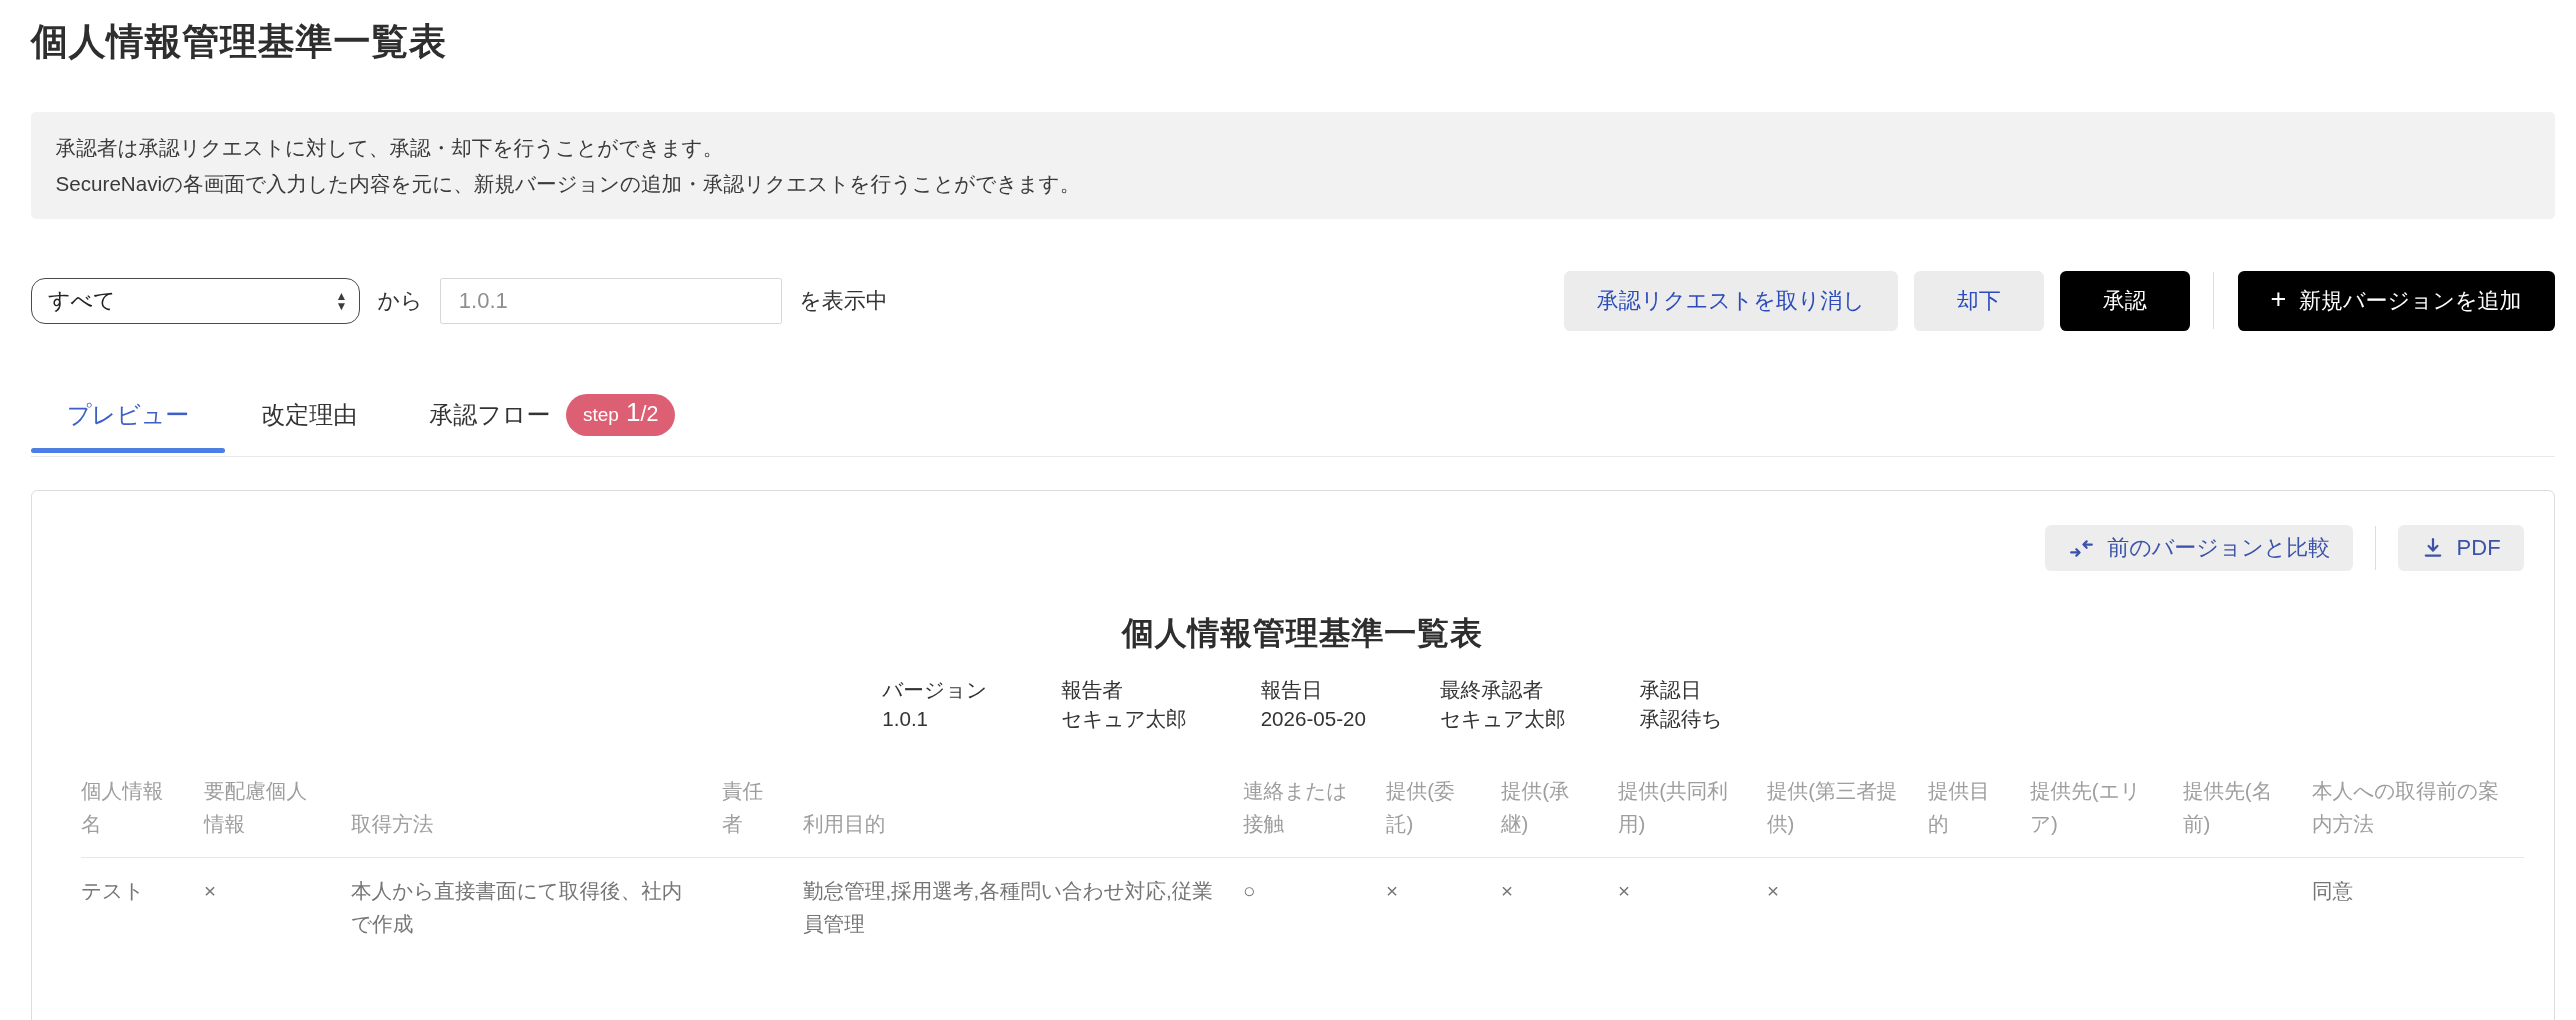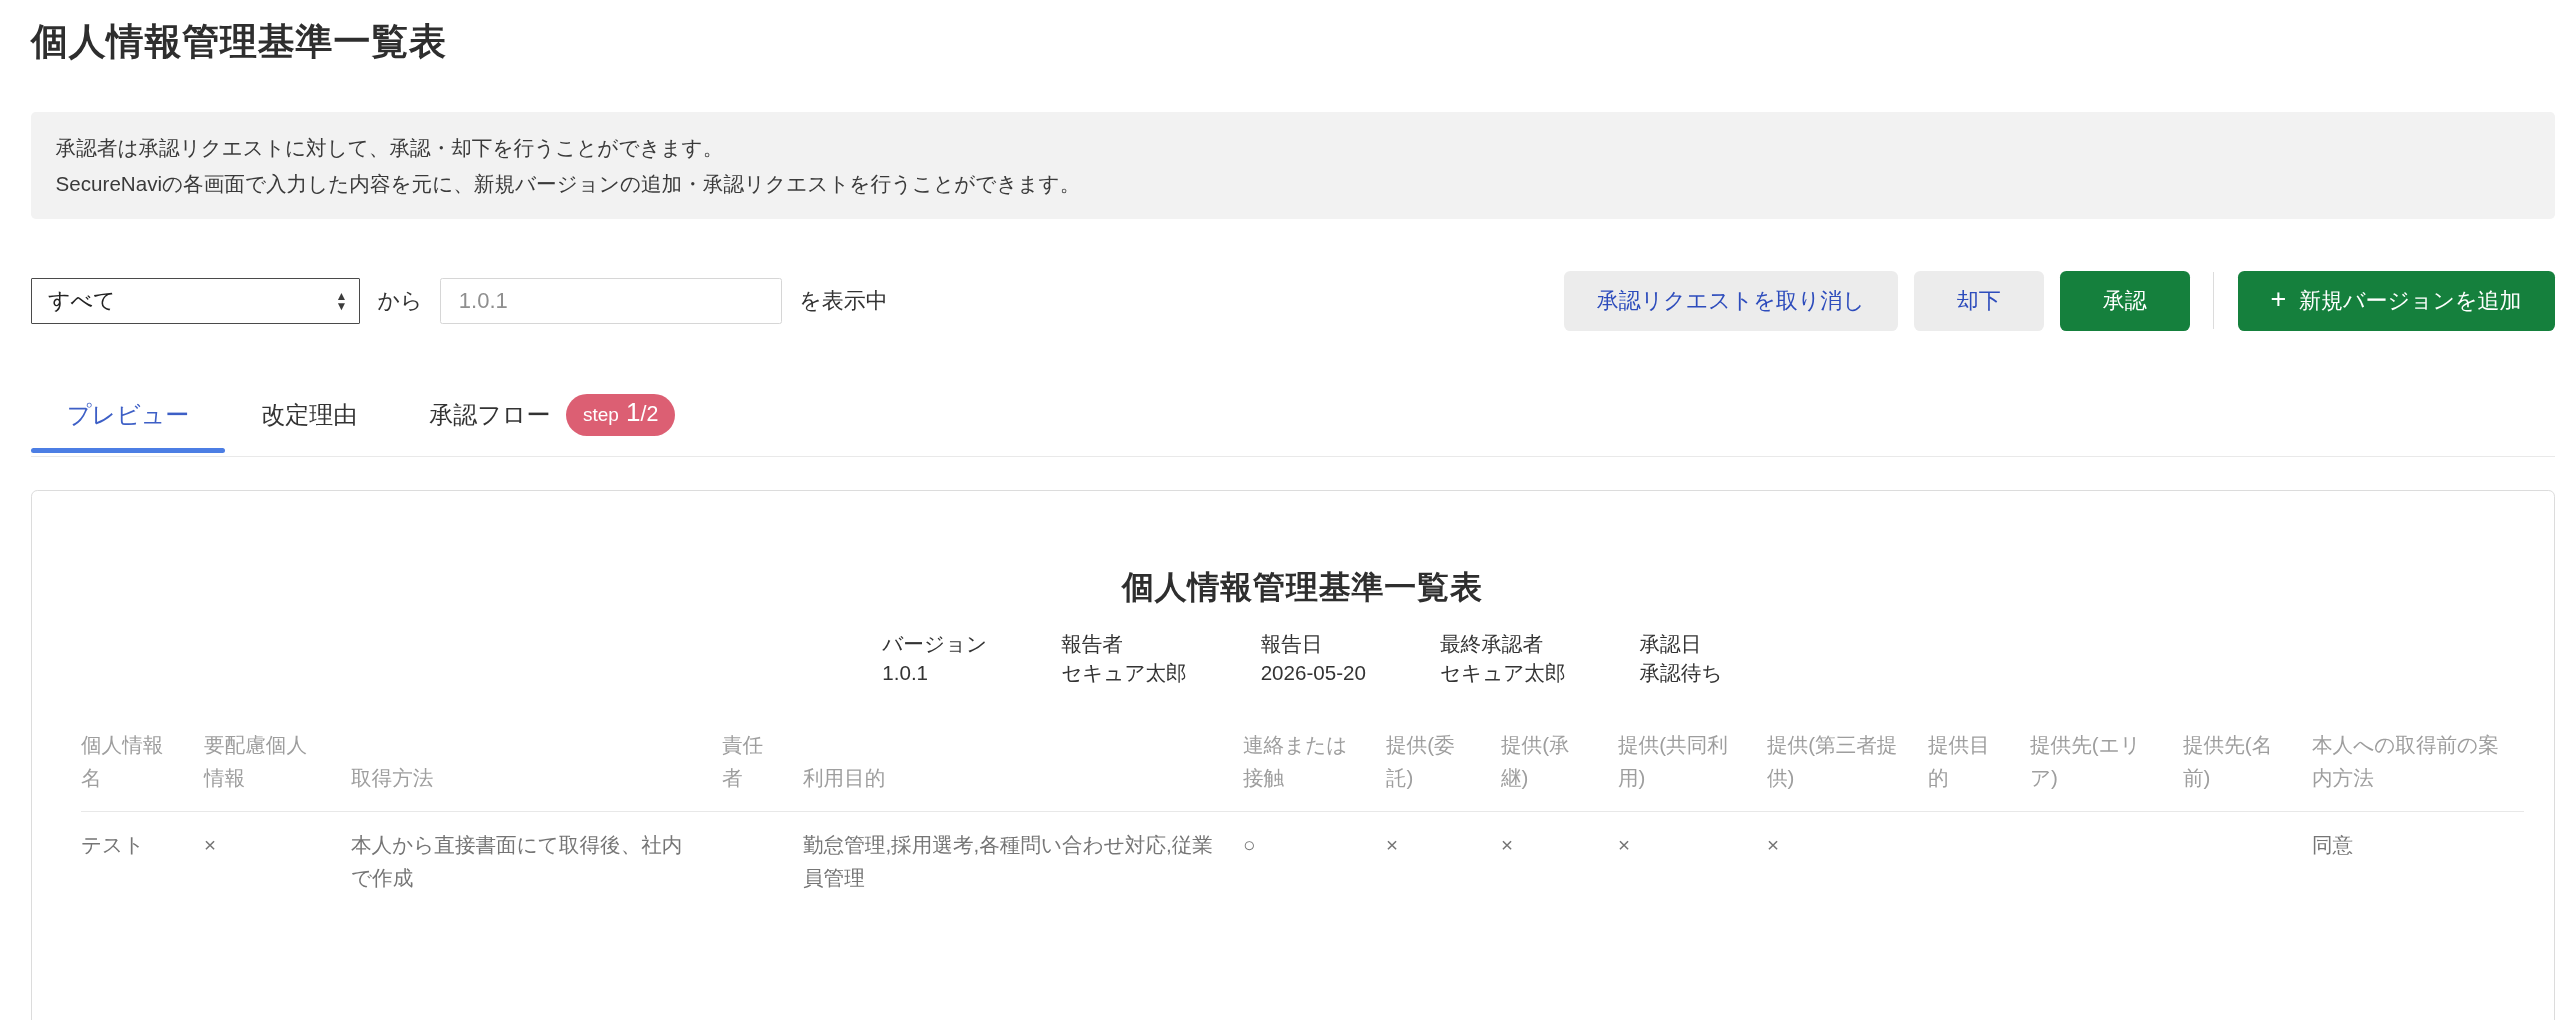--- a/index.html
+++ b/index.html
@@ -29,21 +29,21 @@
 
   
   .controls-row {
     margin-top: 52px;
     display: flex; align-items: center;
   }
   .select-wrap { position: relative; width: 329px; height: 46px; }
   .select-wrap select {
     width: 100%; height: 100%;
     -webkit-appearance: none; appearance: none;
-    border: 1.6px solid #4a4a4a; border-radius: 1px;
+    border: 1.6px solid #4a4a4a; border-radius: 14px;
     background: #fff; color: #222;
     font-size: 22px; padding: 0 51px 0 16px;
     font-family: inherit;
   }
   .select-arrows {
     position: absolute; right: 12.7px; top: 50%; transform: translateY(-50%);
     display: flex; flex-direction: column; align-items: center;
     font-size: 12px; line-height: 0.85; color: #3c3c3c; pointer-events: none;
   }
   .ctl-label { font-size: 22px; color: #333; margin: 0 17.4px; white-space: nowrap; }
@@ -55,21 +55,21 @@
   }
 
   .actions { margin-left: auto; display: flex; align-items: center; gap: 16px; }
   .btn {
     height: 60px; border: none; border-radius: 6.3px;
     font-size: 22px; font-family: inherit;
     display: inline-flex; align-items: center; justify-content: center;
     cursor: pointer; white-space: nowrap;
   }
   .btn-gray { background: #ececec; color: #2d4cbc; }
-  .btn-blue { background: #15803d; color: #ffffff; }
+  .btn-blue { background: #000000; color: #ffffff; }
   .btn-cancel-request { padding: 0 33px; }
   .btn-reject { padding: 0 43px; }
   .btn-approve { padding: 0 43px; }
   .btn-add { padding: 0 33px; gap: 12.7px; }
   .plus-icon { font-size: 27px; line-height: 1; font-weight: normal; margin-top: -2.4px; }
   .v-divider { width: 1.6px; height: 57px; background: #dcdcdc; margin: 0 7.1px; flex: 0 0 auto; }
 
   
   .tabs {
     margin-top: 63px;
@@ -193,20 +193,40 @@
         <span class="bp">step</span>
           <span class="bn">1</span>
           <span class="bs">/</span>
           <span class="bt">2</span>
       </span>
     </div>
   </div>
 
   <div class="panel">
 
+    <div class="panel-actions">
+      <button class="panel-btn">
+        <svg width="27" height="27" viewBox="0 0 34 34" fill="none" stroke="#3b52a8" stroke-width="2.8" stroke-linecap="round" stroke-linejoin="round">
+          <line x1="4" y1="22" x2="14" y2="22"></line>
+          <polyline points="10.5,18 14.5,22 10.5,26"></polyline>
+          <line x1="30" y1="12" x2="20" y2="12"></line>
+          <polyline points="23.5,8 19.5,12 23.5,16"></polyline>
+        </svg>
+        <span>前のバージョンと比較</span>
+      </button>
+      <span class="panel-divider"></span>
+      <button class="panel-btn">
+        <svg width="24" height="24" viewBox="0 0 30 30" fill="none" stroke="#3b52a8" stroke-width="2.8" stroke-linecap="round" stroke-linejoin="round">
+          <line x1="15" y1="4" x2="15" y2="18"></line>
+          <polyline points="9.5,12.5 15,18 20.5,12.5"></polyline>
+          <path d="M6 24.5 H24"></path>
+        </svg>
+        <span>PDF</span>
+      </button>
+    </div>
 
     <div class="doc-title">個人情報管理基準一覧表</div>
 
     <div class="doc-meta">
       <div class="meta-item">
         <div>バージョン</div>
         <div>1.0.1</div>
       </div>
       <div class="meta-item">
         <div>報告者</div>

